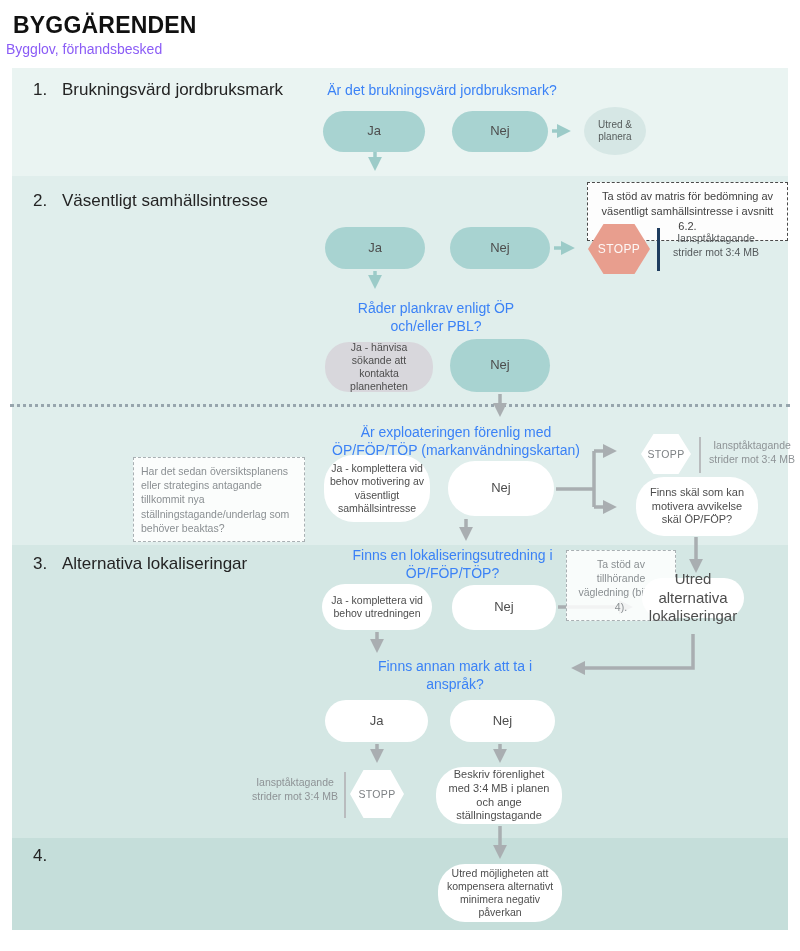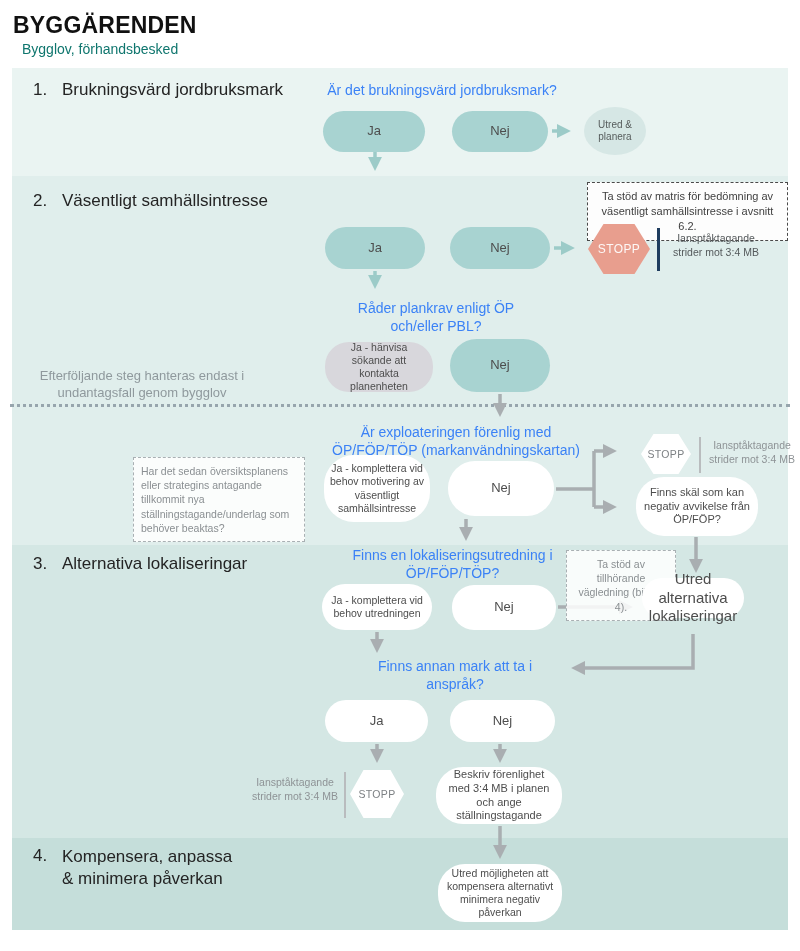--- a/index.html
+++ b/index.html
@@ -1,21 +1,21 @@
 <!DOCTYPE html>
 <html><head>
 <meta charset="utf-8">
 <style>
   html,body{margin:0;padding:0;background:#fff;}
   .page{position:relative;width:800px;height:951px;background:#ffffff;
         font-family:"Liberation Sans",sans-serif;overflow:hidden;}
   .abs{position:absolute;}
   
   .title{left:13px;top:12px;font-size:23px;font-weight:bold;color:#111;letter-spacing:.2px;}
-  .subtitle{left:22px;top:41px;font-size:14px;color:#0f766e;}
+  .subtitle{left:6px;top:41px;font-size:14px;color:#8b5cf6;}
   
   .band{left:12px;width:776px;z-index:0;}
   .band1{top:68px;height:108px;background:#eaf4f2;}
   .band2{top:176px;height:369px;background:#e0eeec;}
   .band3{top:545px;height:293px;background:#d4e7e4;}
   .band4{top:838px;height:92px;background:#c5deda;}
   .dotline{left:10px;top:404px;width:780px;border-top:3px dotted #97a5ad;z-index:1;}
   
   .sec-head{z-index:2;font-size:17px;color:#242424;display:flex;}
   .sec-head .num{width:29px;flex:0 0 29px;}
@@ -110,30 +110,29 @@
   <div class="abs hint dark" style="left:587px;top:182px;width:201px;">Ta stöd av matris för bedömning av väsentligt samhällsintresse i avsnitt 6.2.</div>
   <div class="abs pill teal" style="left:325px;top:227px;width:100px;height:42px;border-radius:21px;font-size:13px;">Ja</div>
   <div class="abs pill teal" style="left:450px;top:227px;width:100px;height:42px;border-radius:21px;font-size:13px;">Nej</div>
   <div class="abs hex red" style="left:588px;top:224px;width:62px;height:50px;">STOPP</div>
   <div class="abs vbar navy" style="left:657px;top:228px;height:43px;"></div>
   <div class="abs cap dark" style="left:664px;top:232px;width:104px;">Iansptåktagande strider mot 3:4 MB</div>
 
   <div class="abs q" style="left:345px;top:300px;width:182px;">Råder plankrav enligt ÖP och/eller PBL?</div>
   <div class="abs pill graypill" style="left:325px;top:342px;width:108px;height:50px;border-radius:24px;font-size:10.5px;">Ja - hänvisa sökande att kontakta planenheten</div>
   <div class="abs pill teal" style="left:450px;top:339px;width:100px;height:53px;border-radius:27px;font-size:13px;">Nej</div>
-  <div class="abs aside" style="left:22px;top:368px;width:240px;">Efterföljande steg hanteras endast i undantagsfall genom bygglov</div>
 
   <div class="abs q" style="left:320px;top:424px;width:272px;">Är exploateringen förenlig med ÖP/FÖP/TÖP (markanvändningskartan)</div>
   <div class="abs pill" style="left:324px;top:455px;width:106px;height:67px;border-radius:30px;font-size:10.5px;">Ja - komplettera vid behov motivering av väsentligt samhällsintresse</div>
   <div class="abs hint" style="left:133px;top:457px;width:172px;text-align:left;">Har det sedan översiktsplanens eller strategins antagande tillkommit nya ställningstagande/underlag som behöver beaktas?</div>
   <div class="abs pill" style="left:448px;top:461px;width:106px;height:55px;border-radius:27px;font-size:13px;">Nej</div>
   <div class="abs hex white" style="left:641px;top:434px;width:50px;height:40px;">STOPP</div>
   <div class="abs vbar graybar" style="left:699px;top:437px;height:36px;"></div>
   <div class="abs cap lt" style="left:706px;top:439px;width:92px;">Iansptåktagande strider mot 3:4 MB</div>
-  <div class="abs pill" style="left:636px;top:477px;width:122px;height:59px;border-radius:28px;font-size:11px;">Finns skäl som kan negativ avvikelse från ÖP/FÖP?</div>
+  <div class="abs pill" style="left:636px;top:477px;width:122px;height:59px;border-radius:28px;font-size:11px;">Finns skäl som kan motivera avvikelse skäl ÖP/FÖP?</div>
 
   <div class="abs sec-head" style="left:33px;top:554px;width:300px;">
     <span class="num">3.</span>
     <span>Alternativa lokaliseringar</span>
   </div>
   <div class="abs q" style="left:345px;top:547px;width:215px;">Finns en lokaliseringsutredning i ÖP/FÖP/TÖP?</div>
   <div class="abs hint center" style="left:566px;top:550px;width:110px;">Ta stöd av tillhörande vägledning (bilaga 4).</div>
   <div class="abs pill" style="left:322px;top:584px;width:110px;height:46px;border-radius:23px;font-size:10.5px;">Ja - komplettera vid behov utredningen</div>
   <div class="abs pill" style="left:452px;top:585px;width:104px;height:45px;border-radius:22px;font-size:13px;">Nej</div>
   <div class="abs pill" style="left:642px;top:578px;width:102px;height:40px;border-radius:26px;font-size:15px;">Utred alternativa lokaliseringar</div>
@@ -141,17 +140,16 @@
   <div class="abs q" style="left:360px;top:658px;width:190px;">Finns annan mark att ta i anspråk?</div>
   <div class="abs pill" style="left:325px;top:700px;width:103px;height:42px;border-radius:21px;font-size:13px;">Ja</div>
   <div class="abs pill" style="left:450px;top:700px;width:105px;height:42px;border-radius:21px;font-size:13px;">Nej</div>
   <div class="abs cap lt" style="left:250px;top:776px;width:90px;">Iansptåktagande strider mot 3:4 MB</div>
   <div class="abs vbar graybar" style="left:344px;top:772px;height:46px;"></div>
   <div class="abs hex white" style="left:350px;top:770px;width:54px;height:48px;">STOPP</div>
   <div class="abs pill" style="left:436px;top:767px;width:126px;height:57px;border-radius:27px;font-size:11px;">Beskriv förenlighet med 3:4 MB i planen och ange ställningstagande</div>
 
   <div class="abs sec-head" style="left:33px;top:846px;width:240px;">
     <span class="num">4.</span>
-    <span style="width:178px;line-height:1.3;">Kompensera, anpassa &amp; minimera påverkan</span>
   </div>
   <div class="abs pill" style="left:438px;top:864px;width:124px;height:58px;border-radius:27px;font-size:10.5px;">Utred möjligheten att kompensera alternativt minimera negativ påverkan</div>
 
 </div>
 
 </body></html>

